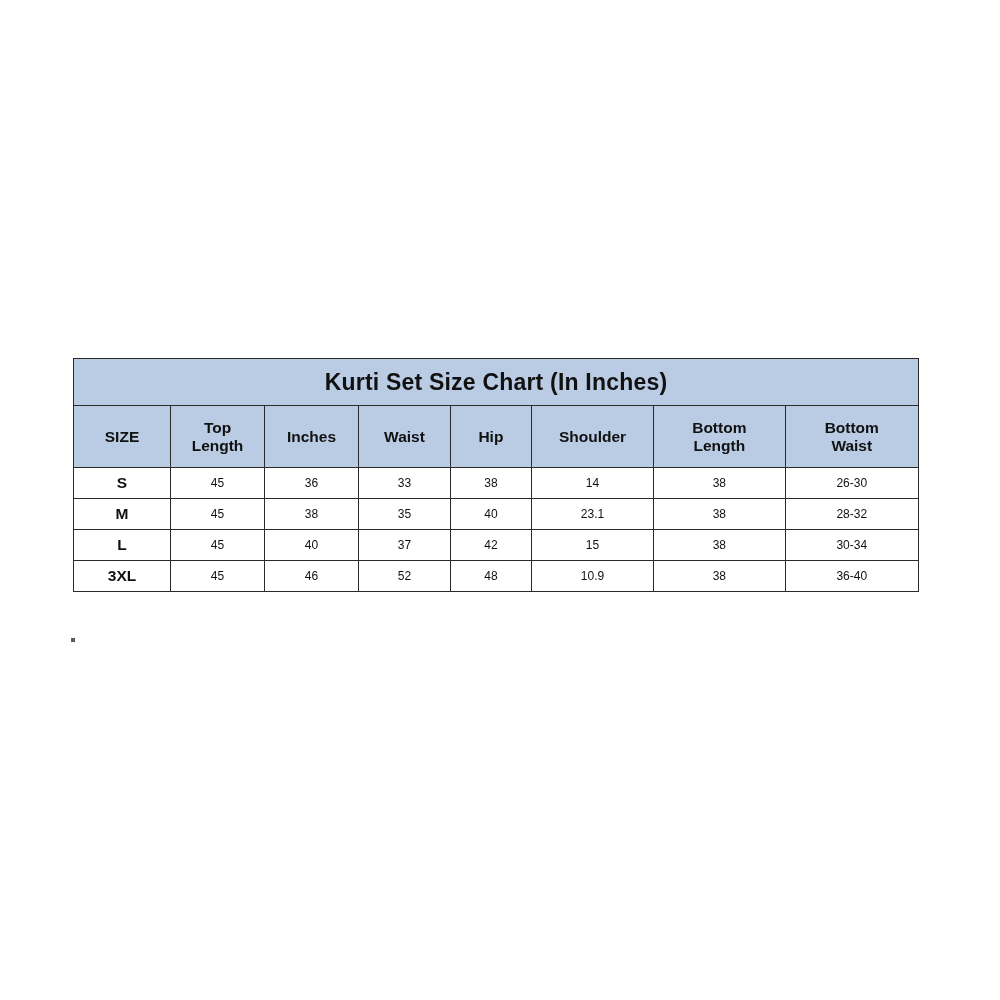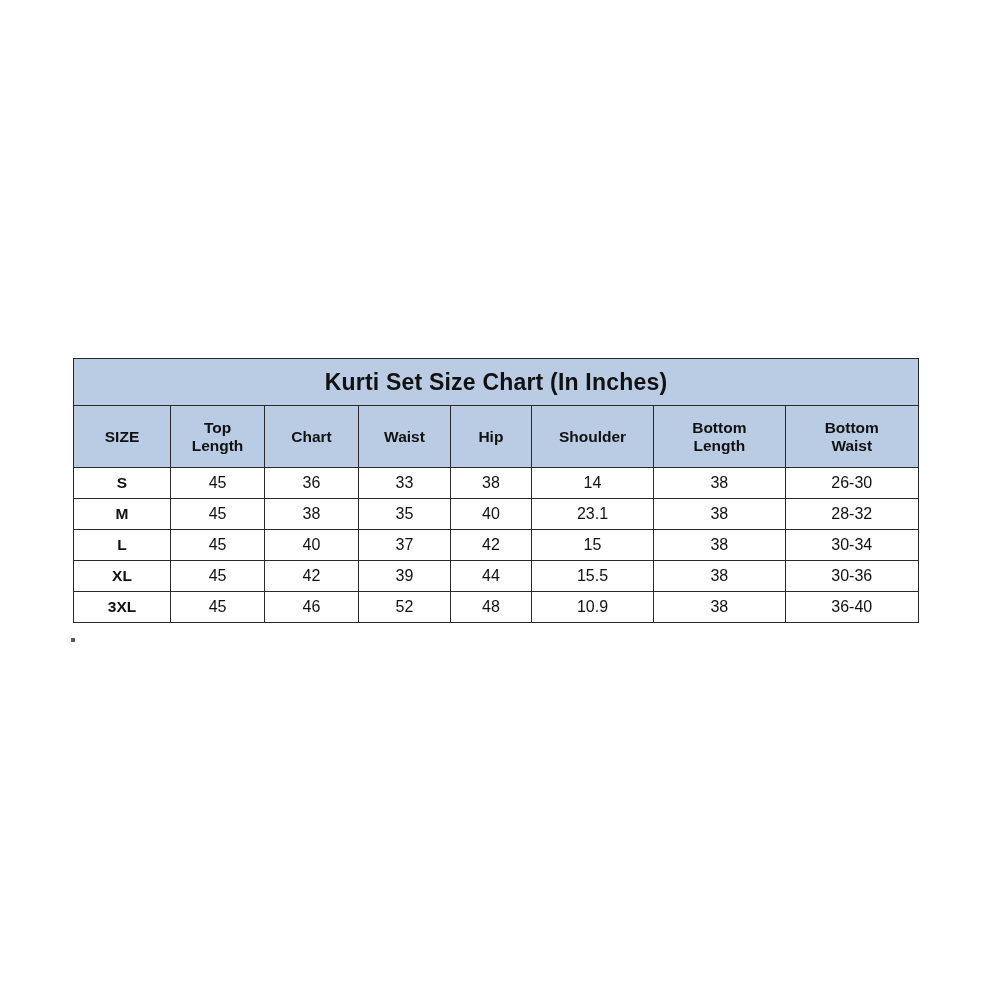--- a/index.html
+++ b/index.html
@@ -42,21 +42,21 @@
   tr.header-row th {
     background: #b9cce4;
     font-size: 15.5px;
     font-weight: bold;
     height: 57px;
     line-height: 1.15;
     padding: 2px 3px;
   }
   tr.data-row td {
     background: #ffffff;
-    font-size: 16px;
+    font-size: 12px;
     height: 30px;
     padding: 0 3px;
   }
   tr.data-row td.size-cell {
     font-weight: bold;
     font-size: 15.5px;
   }
   .col-size   { width: 96px; }
   .col-toplen { width: 93px; }
   .col-chest  { width: 93px; }
@@ -95,21 +95,21 @@
       </tr>
       <tr class="header-row">
         <th>
           <span>SIZE</span>
         </th>
         <th>
           <span>Top</span><br>
           <span>Length</span>
         </th>
         <th>
-          <span>Chart</span>
+          <span>Inches</span>
         </th>
         <th>
           <span>Waist</span>
         </th>
         <th>
           <span>Hip</span>
         </th>
         <th>
           <span>Shoulder</span>
         </th>
@@ -147,30 +147,20 @@
         <td class="size-cell">L</td>
         <td>45</td>
         <td>40</td>
         <td>37</td>
         <td>42</td>
         <td>15</td>
         <td>38</td>
         <td>30-34</td>
       </tr>
       <tr class="data-row">
-        <td class="size-cell">XL</td>
-        <td>45</td>
-        <td>42</td>
-        <td>39</td>
-        <td>44</td>
-        <td>15.5</td>
-        <td>38</td>
-        <td>30-36</td>
-      </tr>
-      <tr class="data-row">
         <td class="size-cell">3XL</td>
         <td>45</td>
         <td>46</td>
         <td>52</td>
         <td>48</td>
         <td>10.9</td>
         <td>38</td>
         <td>36-40</td>
       </tr>
     </tbody>

